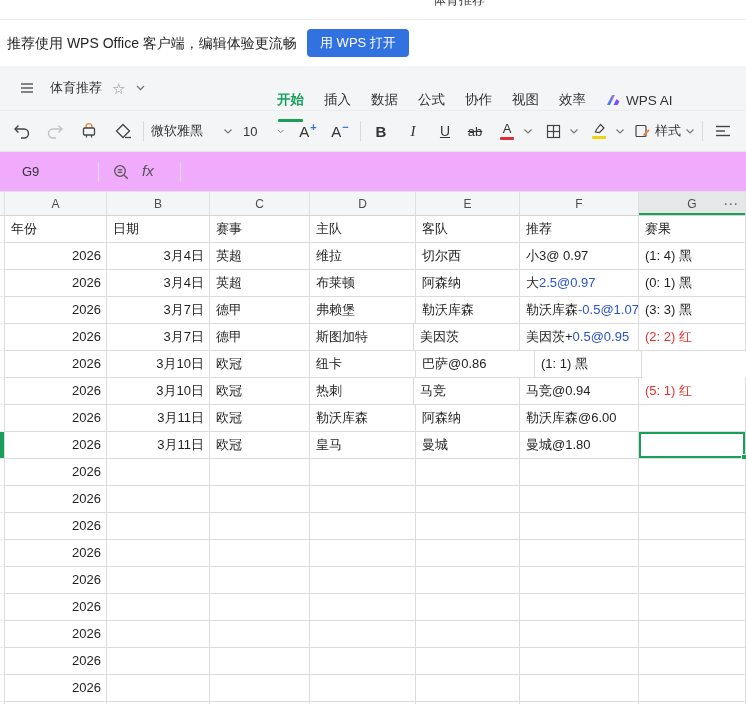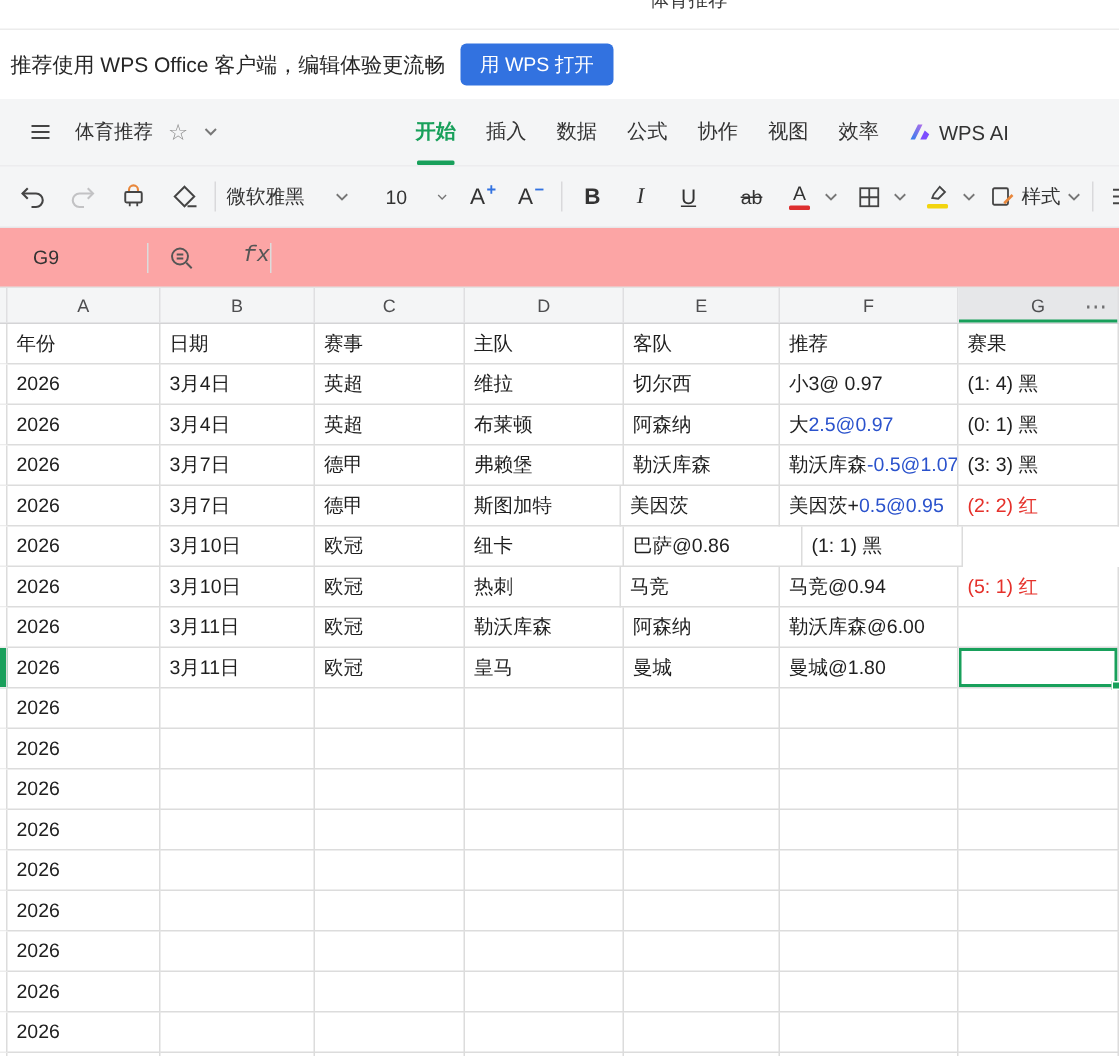--- a/index.html
+++ b/index.html
@@ -19,21 +19,21 @@
   .banner{height:46px;position:relative;background:#fff}
   .banner .btext{position:absolute;left:7px;top:15px;font-size:14px;color:#262626}
   .banner .openbtn{position:absolute;left:307px;top:9px;height:28px;line-height:28px;padding:0 13px;
        background:var(--btnblue);color:#fff;font-size:13px;border:none;border-radius:4px;cursor:pointer}
 
   
   .menubar{height:44px;background:var(--bar-bg);position:relative;display:flex;align-items:center}
   .mleft{display:flex;align-items:center;gap:10px;padding-left:14px}
   .doc-title{font-size:13px;color:#333}
   .star{font-size:15px;color:#8a8a8a;line-height:1}
-  .tabs{position:absolute;left:277px;top:0;height:100%;display:flex;gap:20px}
+  .tabs{position:absolute;left:277px;top:12px;height:100%;display:flex;gap:20px}
   .tab{display:flex;align-items:center;gap:5px;font-size:13.5px;color:#333;position:relative;cursor:pointer}
   .tab.active{color:var(--green);font-weight:600}
   .tab.active::after{content:"";position:absolute;left:1px;right:1px;bottom:0;height:3px;background:var(--green);border-radius:1px}
 
   
   .toolbar{height:42px;background:var(--bar-bg);display:flex;align-items:center;padding-left:8px;
            border-top:1px solid #ececee;border-bottom:1px solid #e7e7e9;overflow:hidden;white-space:nowrap}
   .tbtn{height:28px;min-width:26px;display:flex;align-items:center;justify-content:center;border-radius:3px;cursor:pointer;flex:0 0 auto}
   .vdiv{width:1px;height:20px;background:#d9d9db;margin:0 7px;flex:0 0 auto}
   .fontsel{display:flex;align-items:center;gap:20px;font-size:13px;color:#333;cursor:pointer;flex:0 0 auto}
@@ -41,45 +41,45 @@
   .g-bold{font-weight:bold;font-size:15px}
   .g-italic{font-style:italic;font-family:"Liberation Serif",serif;font-size:15px}
   .g-under{text-decoration:underline;font-size:14px}
   .g-strike{text-decoration:line-through;font-size:13px}
   .colstack{display:flex;flex-direction:column;align-items:center;line-height:1}
   .colbar{width:14px;height:3px;border-radius:1px;margin-top:2px}
   .supmark{color:var(--btnblue);font-size:11px;font-weight:bold;margin-left:1px;transform:translateY(-4px)}
   .disabled svg{stroke:#c2c2c4 !important}
 
   
-  .formulabar{height:40px;background:#fca5a5;border-bottom:1px solid #e3e3e3;position:relative}
+  .formulabar{height:40px;background:#f0abfc;border-bottom:1px solid #e3e3e3;position:relative}
   .cellref{position:absolute;left:22px;top:0;height:100%;display:flex;align-items:center;font-size:13px;color:#333;cursor:text}
   .fb-div1{position:absolute;left:98px;top:10px;width:1px;height:20px;background:#dcdcdc}
   .fb-zoom{position:absolute;left:112px;top:11px}
-  .fb-fx{position:absolute;left:162px;top:10px;font-family:Liberation Mono, monospace;font-style:italic;font-size:15px;color:#555}
+  .fb-fx{position:absolute;left:142px;top:10px;font-family:Liberation Sans, sans-serif;font-style:italic;font-size:15px;color:#555}
   .fb-div2{position:absolute;left:180px;top:10px;width:1px;height:20px;background:#dcdcdc}
   .fb-formula{position:absolute;left:196px;top:0;height:100%;display:flex;align-items:center;font-size:13px;color:#333}
 
   
   .sheet{height:512px;overflow:hidden;background:#fff}
   .colheads{display:flex;height:24px;background:var(--bar-bg);border-bottom:1px solid #d4d4d6;position:relative}
   .ch{border-right:1px solid #dfdfe1;display:flex;align-items:center;justify-content:center;
       font-size:12px;color:#4e4e50;cursor:pointer}
   .ch.corner{width:5px;cursor:default}
   .ch.sel{background:#e6e7e9;box-shadow:inset 0 -2px 0 var(--green)}
   .morebtn{position:absolute;right:7px;top:0;height:100%;display:flex;align-items:center;
            color:#6f6f71;font-size:15px;letter-spacing:1px;cursor:pointer}
 
   .trow{display:flex;height:27px}
   .gut{width:5px;border-right:1px solid var(--grid);border-bottom:1px solid #ececec;background:#fff;flex:0 0 auto}
   .gut.selg{background:var(--green)}
   .cell{border-right:1px solid var(--grid);border-bottom:1px solid var(--grid);
         font-size:13px;line-height:25px;padding:0 6px;white-space:nowrap;overflow:hidden;cursor:cell}
   .c0{width:102px}.c1{width:103px}.c2{width:100px}.c3{width:106px}.c4{width:104px}.c5{width:119px}.c6{width:107px}
-  .num{text-align:left;padding-right:5px}
+  .num{text-align:right;padding-right:5px}
   .link{color:var(--link);}
   .red{color:var(--red)}
   .cell.selected{position:relative;overflow:visible;box-shadow:inset 0 0 0 2px var(--green)}
   .handle{position:absolute;right:-2px;bottom:-2px;width:6px;height:6px;background:var(--green);border:1px solid #fff}
 
   svg{display:block}
 </style>
 </head>
 <body>
 
@@ -178,21 +178,21 @@
         <line x1="11" y1="15.5" x2="17" y2="15.5"></line>
       </svg>
   </span>
   <span class="vdiv"></span>
   <span class="fontsel" style="width:92px">
     <span>微软雅黑</span>
     <svg width="10" height="7" viewBox="0 0 10 7">
         <polyline points="1.5,1.5 5,5 8.5,1.5" fill="none" stroke="#777" stroke-width="1.2"></polyline>
       </svg>
   </span>
-  <span class="fontsel" style="margin-left:14px;width:42px">
+  <span class="fontsel" style="width:42px">
     <span>10</span>
     <svg width="10" height="7" viewBox="0 0 10 7">
         <polyline points="1.5,1.5 5,5 8.5,1.5" fill="none" stroke="#777" stroke-width="1.2"></polyline>
       </svg>
   </span>
   <span class="tbtn" style="margin-left:10px">
     <span class="glyph" style="font-size:15px">A</span>
       <span class="supmark">+</span>
   </span>
   <span class="tbtn" style="margin-left:6px">
@@ -202,21 +202,21 @@
   <span class="vdiv"></span>
   <span class="tbtn">
       <span class="glyph g-bold">B</span>
     </span>
   <span class="tbtn" style="margin-left:6px">
       <span class="glyph g-italic">I</span>
     </span>
   <span class="tbtn" style="margin-left:6px">
       <span class="glyph g-under">U</span>
     </span>
-  <span class="tbtn" style="margin-left:16px">
+  <span class="tbtn" style="margin-left:4px">
       <span class="glyph g-strike">ab</span>
     </span>
   <span class="tbtn" style="margin-left:6px">
     <span class="colstack">
         <span class="glyph" style="font-size:13px">A</span>
         <span class="colbar" style="background:#dd2f2f"></span>
       </span>
   </span>
   <svg style="margin-left:3px;flex:0 0 auto" width="10" height="7" viewBox="0 0 10 7">
       <polyline points="1.5,1.5 5,5 8.5,1.5" fill="none" stroke="#777" stroke-width="1.2"></polyline>

